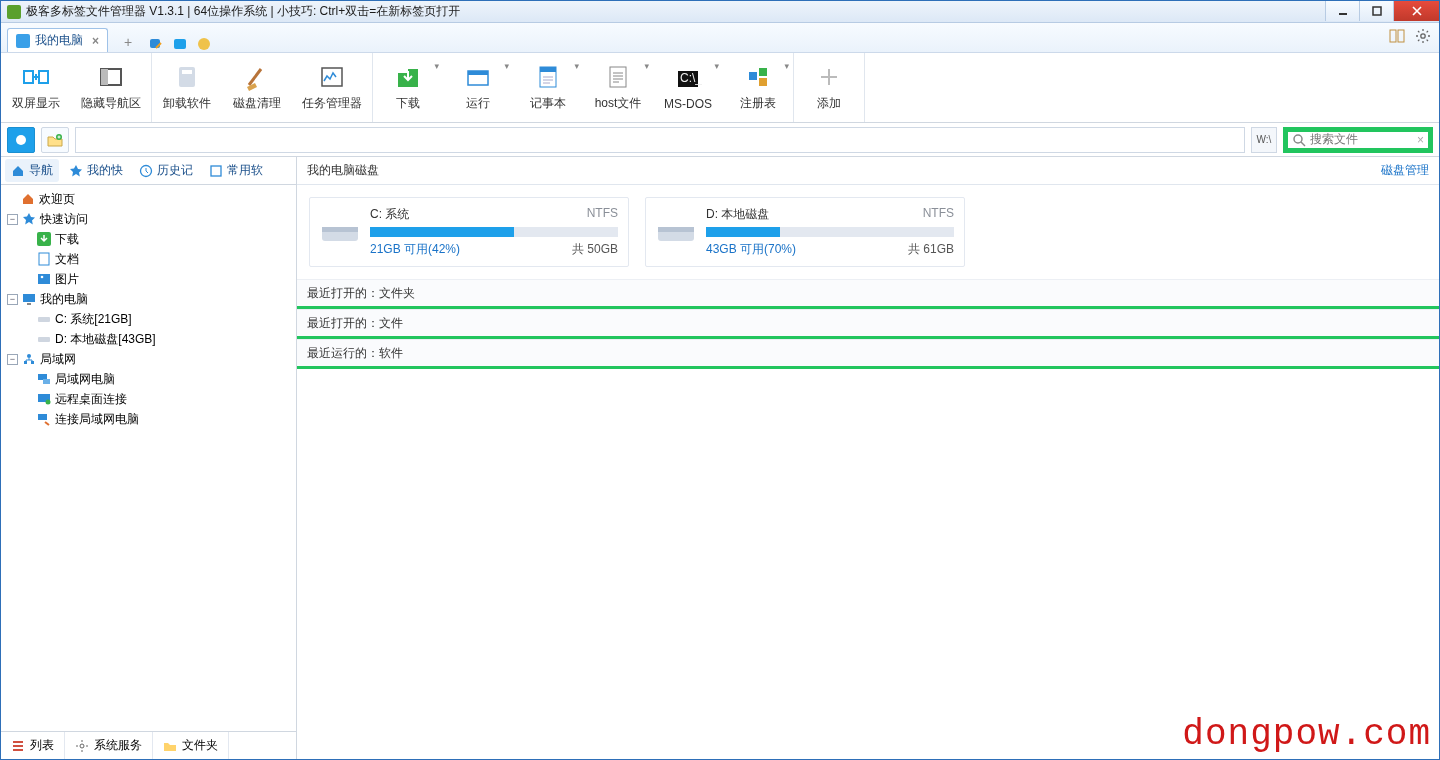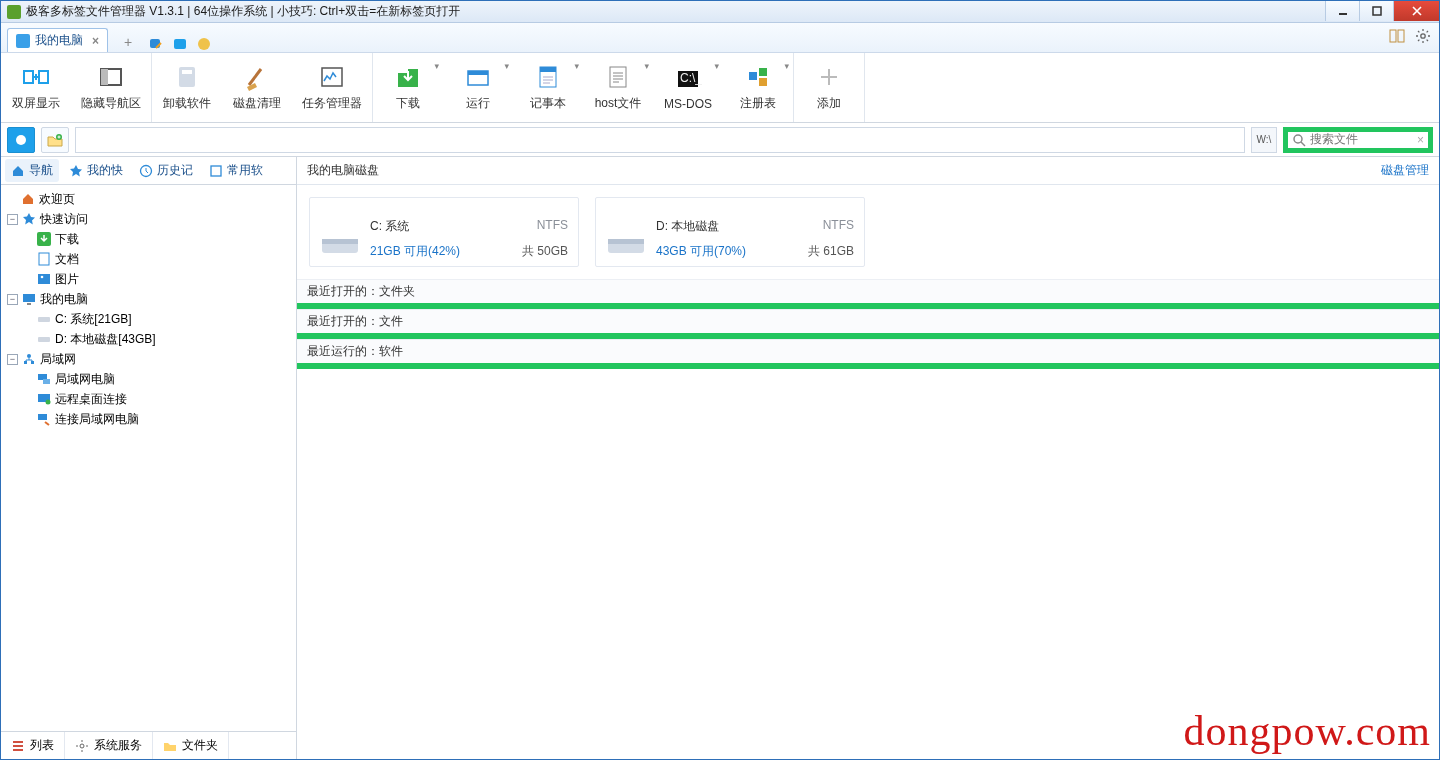--- a/index.html
+++ b/index.html
@@ -57,34 +57,34 @@
 
 .side-bottom { height:28px; border-top:1px solid #d0d7e0; display:flex; }
 .side-bottom .bt { flex:0 0 auto; display:flex; align-items:center; gap:5px; padding:0 10px; border-right:1px solid #e3e8f0; cursor:pointer; }
 
 
 .main { flex:1; display:flex; flex-direction:column; position:relative; }
 .main-head { height:28px; border-bottom:1px solid #e0e6ee; display:flex; align-items:center; padding:0 10px; color:#333; }
 .main-head .link { color:#1a73c8; margin-left:auto; cursor:pointer; }
 
 .disks { display:flex; gap:16px; padding:12px; }
-.disk-card { width:270px; height:70px; border:1px solid #e3e8f0; border-radius:2px; display:flex; padding:20px 10px; gap:10px; cursor:pointer; }
+.disk-card { width:320px; height:70px; border:1px solid #e3e8f0; border-radius:2px; display:flex; padding:8px 10px; gap:10px; cursor:pointer; }
 .disk-card .hdd { width:40px; height:50px; display:flex; align-items:center; justify-content:center; }
 .disk-body { flex:1; display:flex; flex-direction:column; gap:4px; }
 .disk-top { display:flex; justify-content:space-between; color:#333; }
 .disk-top .fs { color:#8a8f98;margin-left:43px; }
 .bar { height:10px; background:#e3e8f0; position:relative; }
 .bar .fill { position:absolute; left:0; top:0; bottom:0; background:#1ea0ea; }
 .disk-bot { display:flex; justify-content:space-between; }
 .disk-bot .free { color:#1a73c8; }
 .disk-bot .total { color:#555; }
 
-.section-row { height:30px; border-top:1px solid #eceff4; border-bottom:6px solid #22c55e; display:flex; align-items:center; padding:0 10px; color:#333; background:#fafbfd; }
-
-.watermark { position:absolute; right:8px; bottom:4px; font-family:Liberation Serif, serif; font-size:42px; color:#d01818; letter-spacing:1px; pointer-events:none; }
+.section-row { height:30px; border-top:1px solid #eceff4; border-bottom:3px solid #22c55e; display:flex; align-items:center; padding:0 10px; color:#333; background:#fafbfd; }
+
+.watermark { position:absolute; right:8px; bottom:4px; font-family:Liberation Mono, monospace; font-size:36px; color:#d01818; letter-spacing:1px; pointer-events:none; }
 
 
 svg { display:block; }
 </style>
 </head>
 <body>
 
 <div class="window">
 
   <div class="titlebar">

